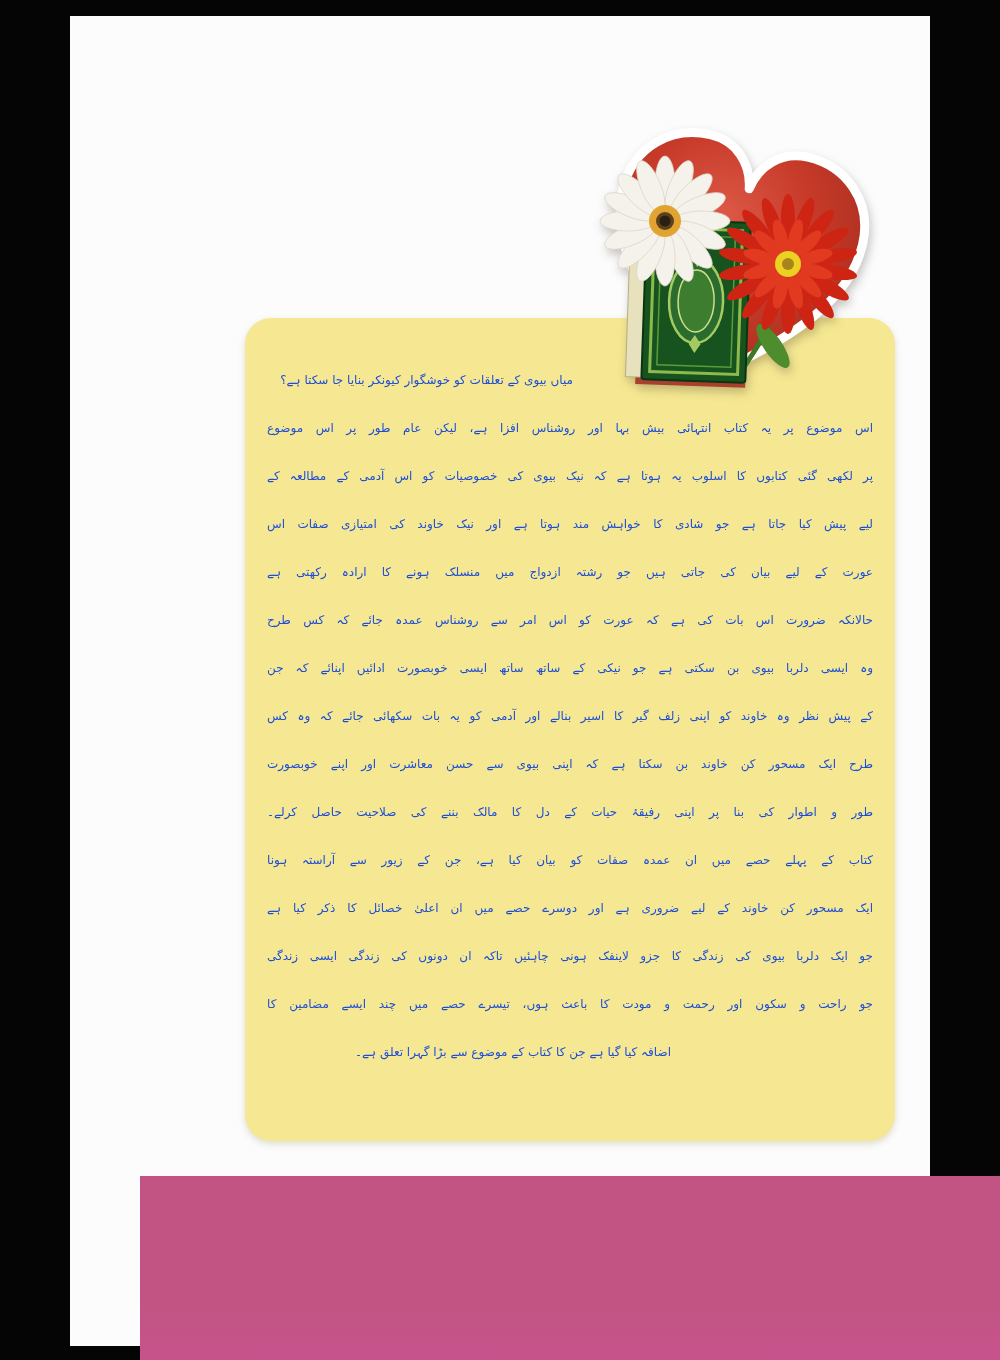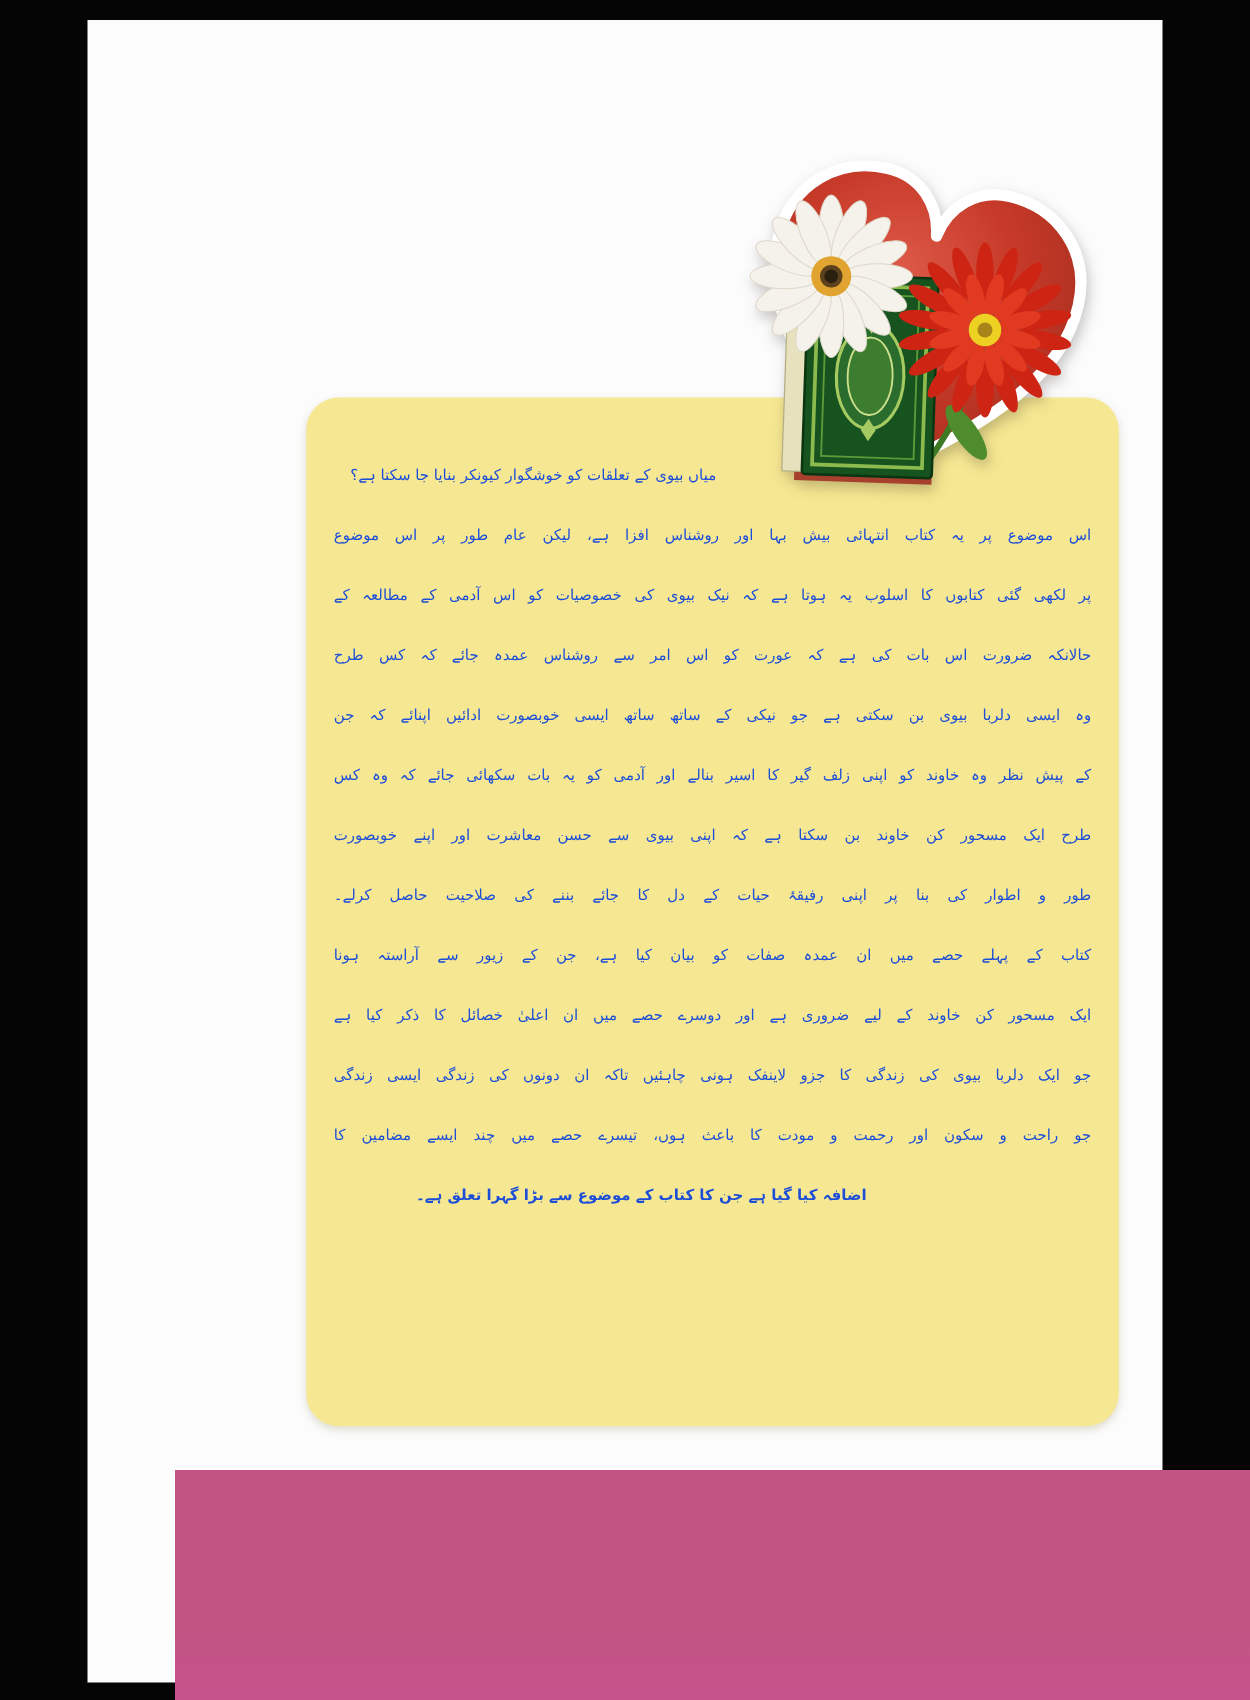--- a/index.html
+++ b/index.html
@@ -20,21 +20,21 @@
     box-shadow:0 3px 7px rgba(120,110,40,.22);
   }
   .body-text{
     position:absolute;left:22px;right:22px;top:38px;
     direction:rtl;
     color:#1d4ed8;
     font-size:12px;line-height:48px;
   }
   .bline{height:48px;white-space:nowrap;text-align:justify;text-align-last:justify;overflow:visible;}
   .bline.l-first{text-align:right;text-align-last:right;padding-left:0;padding-right:300px;white-space:normal;}
-  .bline.l-last{text-align:center;text-align-last:center;padding-right:114px;font-weight:bold;}
+  .bline.l-last{text-align:center;text-align-last:center;padding-right:114px;}
   
   .heart-art{
     position:absolute;left:498px;top:93px;width:330px;height:305px;
     filter:drop-shadow(2px 5px 5px rgba(40,30,20,.25));
   }
   
   .band{
     position:absolute;left:70px;top:1160px;width:860px;height:186px;
     background:linear-gradient(180deg,var(--c-pink,#c25484) 0%,var(--c-pink,#c25484) 70%,#c6538c 100%);
   }
@@ -45,25 +45,27 @@
 </head>
 <body>
 
 <div class="page">
 
   <div class="panel">
     <div class="body-text">
       <div class="bline l-first">میاں بیوی کے تعلقات کو خوشگوار کیونکر بنایا جا سکتا ہے؟</div>
       <div class="bline">اس موضوع پر یہ کتاب انتہائی بیش بہا اور روشناس افزا ہے، لیکن عام طور پر اس موضوع</div>
       <div class="bline">پر لکھی گئی کتابوں کا اسلوب یہ ہوتا ہے کہ نیک بیوی کی خصوصیات کو اس آدمی کے مطالعہ کے</div>
+      <div class="bline">لیے پیش کیا جاتا ہے جو شادی کا خواہش مند ہوتا ہے اور نیک خاوند کی امتیازی صفات اس</div>
+      <div class="bline">عورت کے لیے بیان کی جاتی ہیں جو رشتہ ازدواج میں منسلک ہونے کا ارادہ رکھتی ہے</div>
       <div class="bline">حالانکہ ضرورت اس بات کی ہے کہ عورت کو اس امر سے روشناس عمدہ جائے کہ کس طرح</div>
       <div class="bline">وہ ایسی دلربا بیوی بن سکتی ہے جو نیکی کے ساتھ ساتھ ایسی خوبصورت ادائیں اپنائے کہ جن</div>
       <div class="bline">کے پیش نظر وہ خاوند کو اپنی زلف گیر کا اسیر بنالے اور آدمی کو یہ بات سکھائی جائے کہ وہ کس</div>
       <div class="bline">طرح ایک مسحور کن خاوند بن سکتا ہے کہ اپنی بیوی سے حسن معاشرت اور اپنے خوبصورت</div>
-      <div class="bline">طور و اطوار کی بنا پر اپنی رفیقۂ حیات کے دل کا جائے بننے کی صلاحیت حاصل کرلے۔</div>
+      <div class="bline">طور و اطوار کی بنا پر اپنی رفیقۂ حیات کے دل کا مالک بننے کی صلاحیت حاصل کرلے۔</div>
       <div class="bline">کتاب کے پہلے حصے میں ان عمدہ صفات کو بیان کیا ہے، جن کے زیور سے آراستہ ہونا</div>
       <div class="bline">ایک مسحور کن خاوند کے لیے ضروری ہے اور دوسرے حصے میں ان اعلیٰ خصائل کا ذکر کیا ہے</div>
       <div class="bline">جو ایک دلربا بیوی کی زندگی کا جزو لاینفک ہونی چاہئیں تاکہ ان دونوں کی زندگی ایسی زندگی</div>
       <div class="bline">جو راحت و سکون اور رحمت و مودت کا باعث ہوں، تیسرے حصے میں چند ایسے مضامین کا</div>
       <div class="bline l-last">اضافہ کیا گیا ہے جن کا کتاب کے موضوع سے بڑا گہرا تعلق ہے۔</div>
     </div>
   </div>
 
   <svg class="heart-art" viewBox="0 0 330 305" xmlns="http://www.w3.org/2000/svg">
     <defs>

